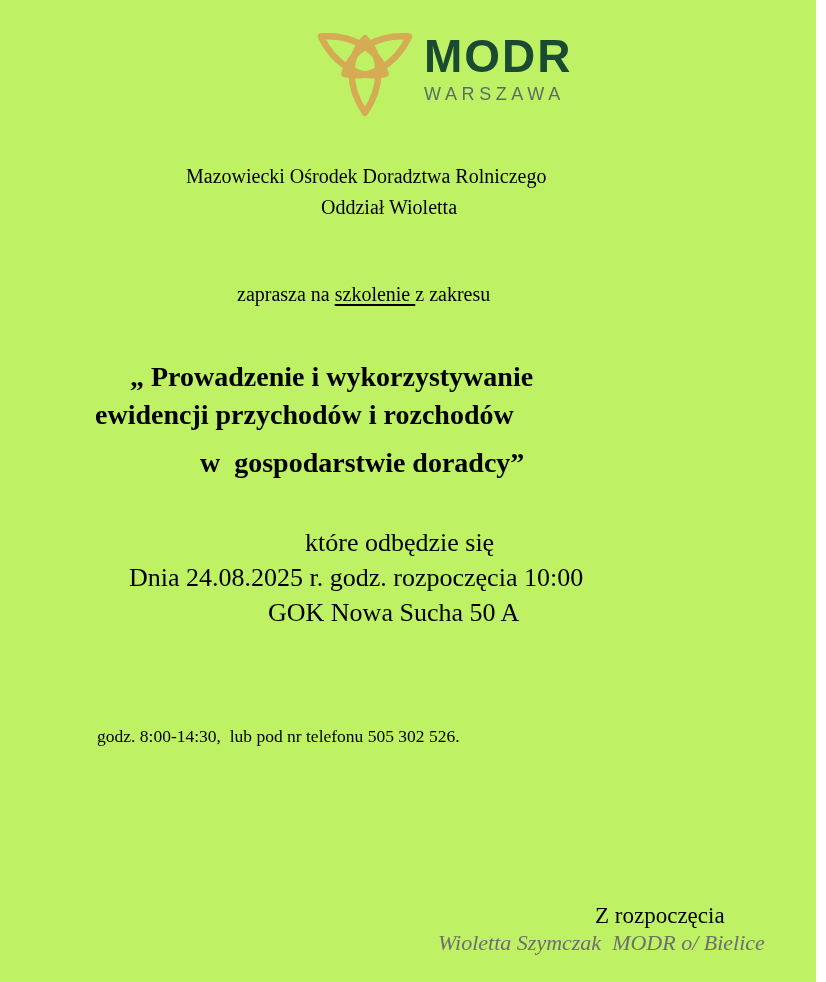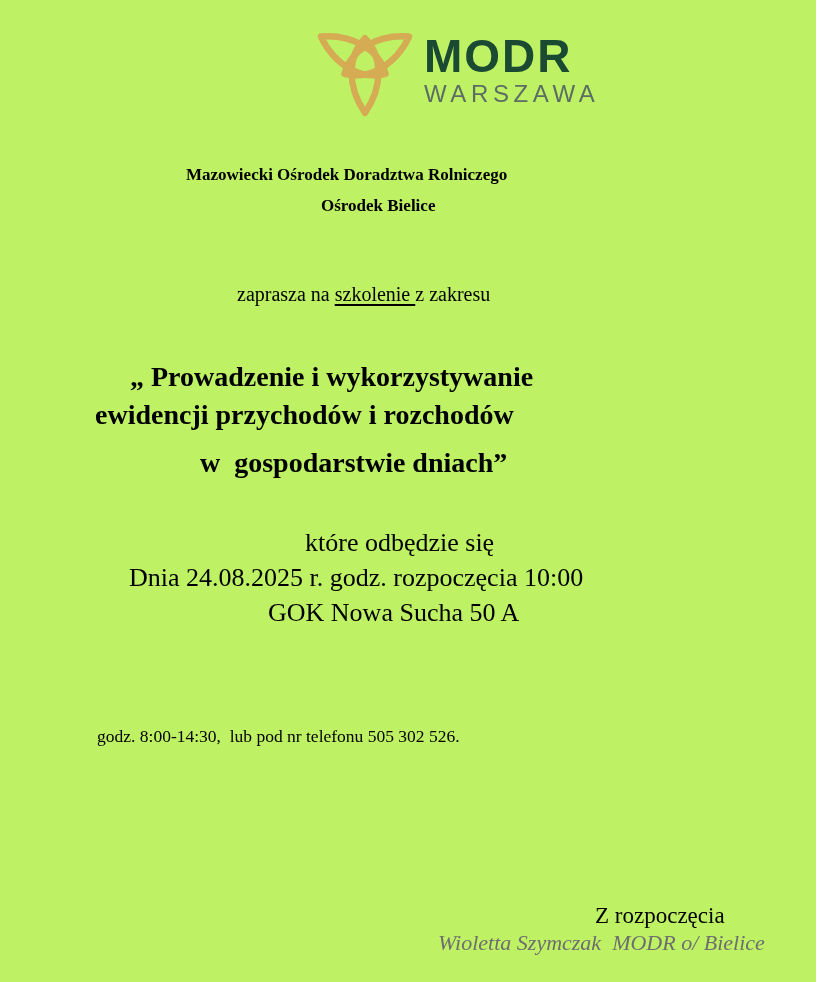--- a/index.html
+++ b/index.html
@@ -16,26 +16,26 @@
 
   
   .logo-wrap { position: absolute; left: 312px; top: 6px; display: flex; align-items: flex-start; }
   .trefoil { display: block; }
   .logo-text { margin-left: 6px; padding-top: 26px; font-family: "Liberation Sans", sans-serif; }
   .brand {
     font-size: 46px; font-weight: 800; letter-spacing: 2px;
     color: #1b4a33; line-height: 48px;
   }
   .city {
-    margin-top: 4px; font-size: 24px; font-weight: 400;
-    letter-spacing: 4.6px; color: #5c6e63; line-height: 20px; text-align: right;
+    margin-top: 4px; font-size: 18px; font-weight: 400;
+    letter-spacing: 4.6px; color: #5c6e63; line-height: 20px;
   }
 
   
-  .org-line { font-weight: bold; font-size: 17px; }
+  .org-line { font-weight: normal; font-size: 20px; }
   .org1 { left: 186px; top: 165px; }
   .org2 { left: 321px; top: 196px; }
 
   
   .invite { left: 237px; top: 283px; font-size: 20px; }
   .invite u { text-underline-offset: 3px; }
 
   
   .title-line { font-weight: bold; font-size: 28px; }
   .t1 { left: 130px; top: 361px; }
@@ -73,27 +73,27 @@
         <path d="M0,28 C20,8 22,-28 0,-60 C-22,-28 -20,8 0,28 Z" transform="rotate(-60)"></path>
       </g>
     </svg>
     <div class="logo-text">
       <div class="brand">MODR</div>
       <div class="city">WARSZAWA</div>
     </div>
   </div>
 
   <div class="abs org-line org1">Mazowiecki Ośrodek Doradztwa Rolniczego</div>
-  <div class="abs org-line org2">Ośrodek Bielice</div>
+  <div class="abs org-line org2">Oddział Wioletta</div>
 
   <div class="abs invite"><span>zaprasza na </span><u>szkolenie </u><span>z zakresu</span></div>
 
   <div class="abs title-line t1">„ Prowadzenie i wykorzystywanie</div>
   <div class="abs title-line t2">ewidencji przychodów i rozchodów</div>
-  <div class="abs title-line t3">w  gospodarstwie dniach”</div>
+  <div class="abs title-line t3">w  gospodarstwie doradcy”</div>
 
   <div class="abs detail-line d1">które odbędzie się</div>
   <div class="abs detail-line d2">Dnia 24.08.2025 r. godz. rozpoczęcia 10:00</div>
   <div class="abs detail-line d3">GOK Nowa Sucha 50 A</div>
 
   <div class="abs info-line i2">godz. 8:00-14:30,  lub pod nr telefonu 505 302 526.</div>
 
   <div class="abs sig-closing">Z rozpoczęcia</div>
   <div class="abs sig-name">Wioletta Szymczak  MODR o/ Bielice</div>
 

